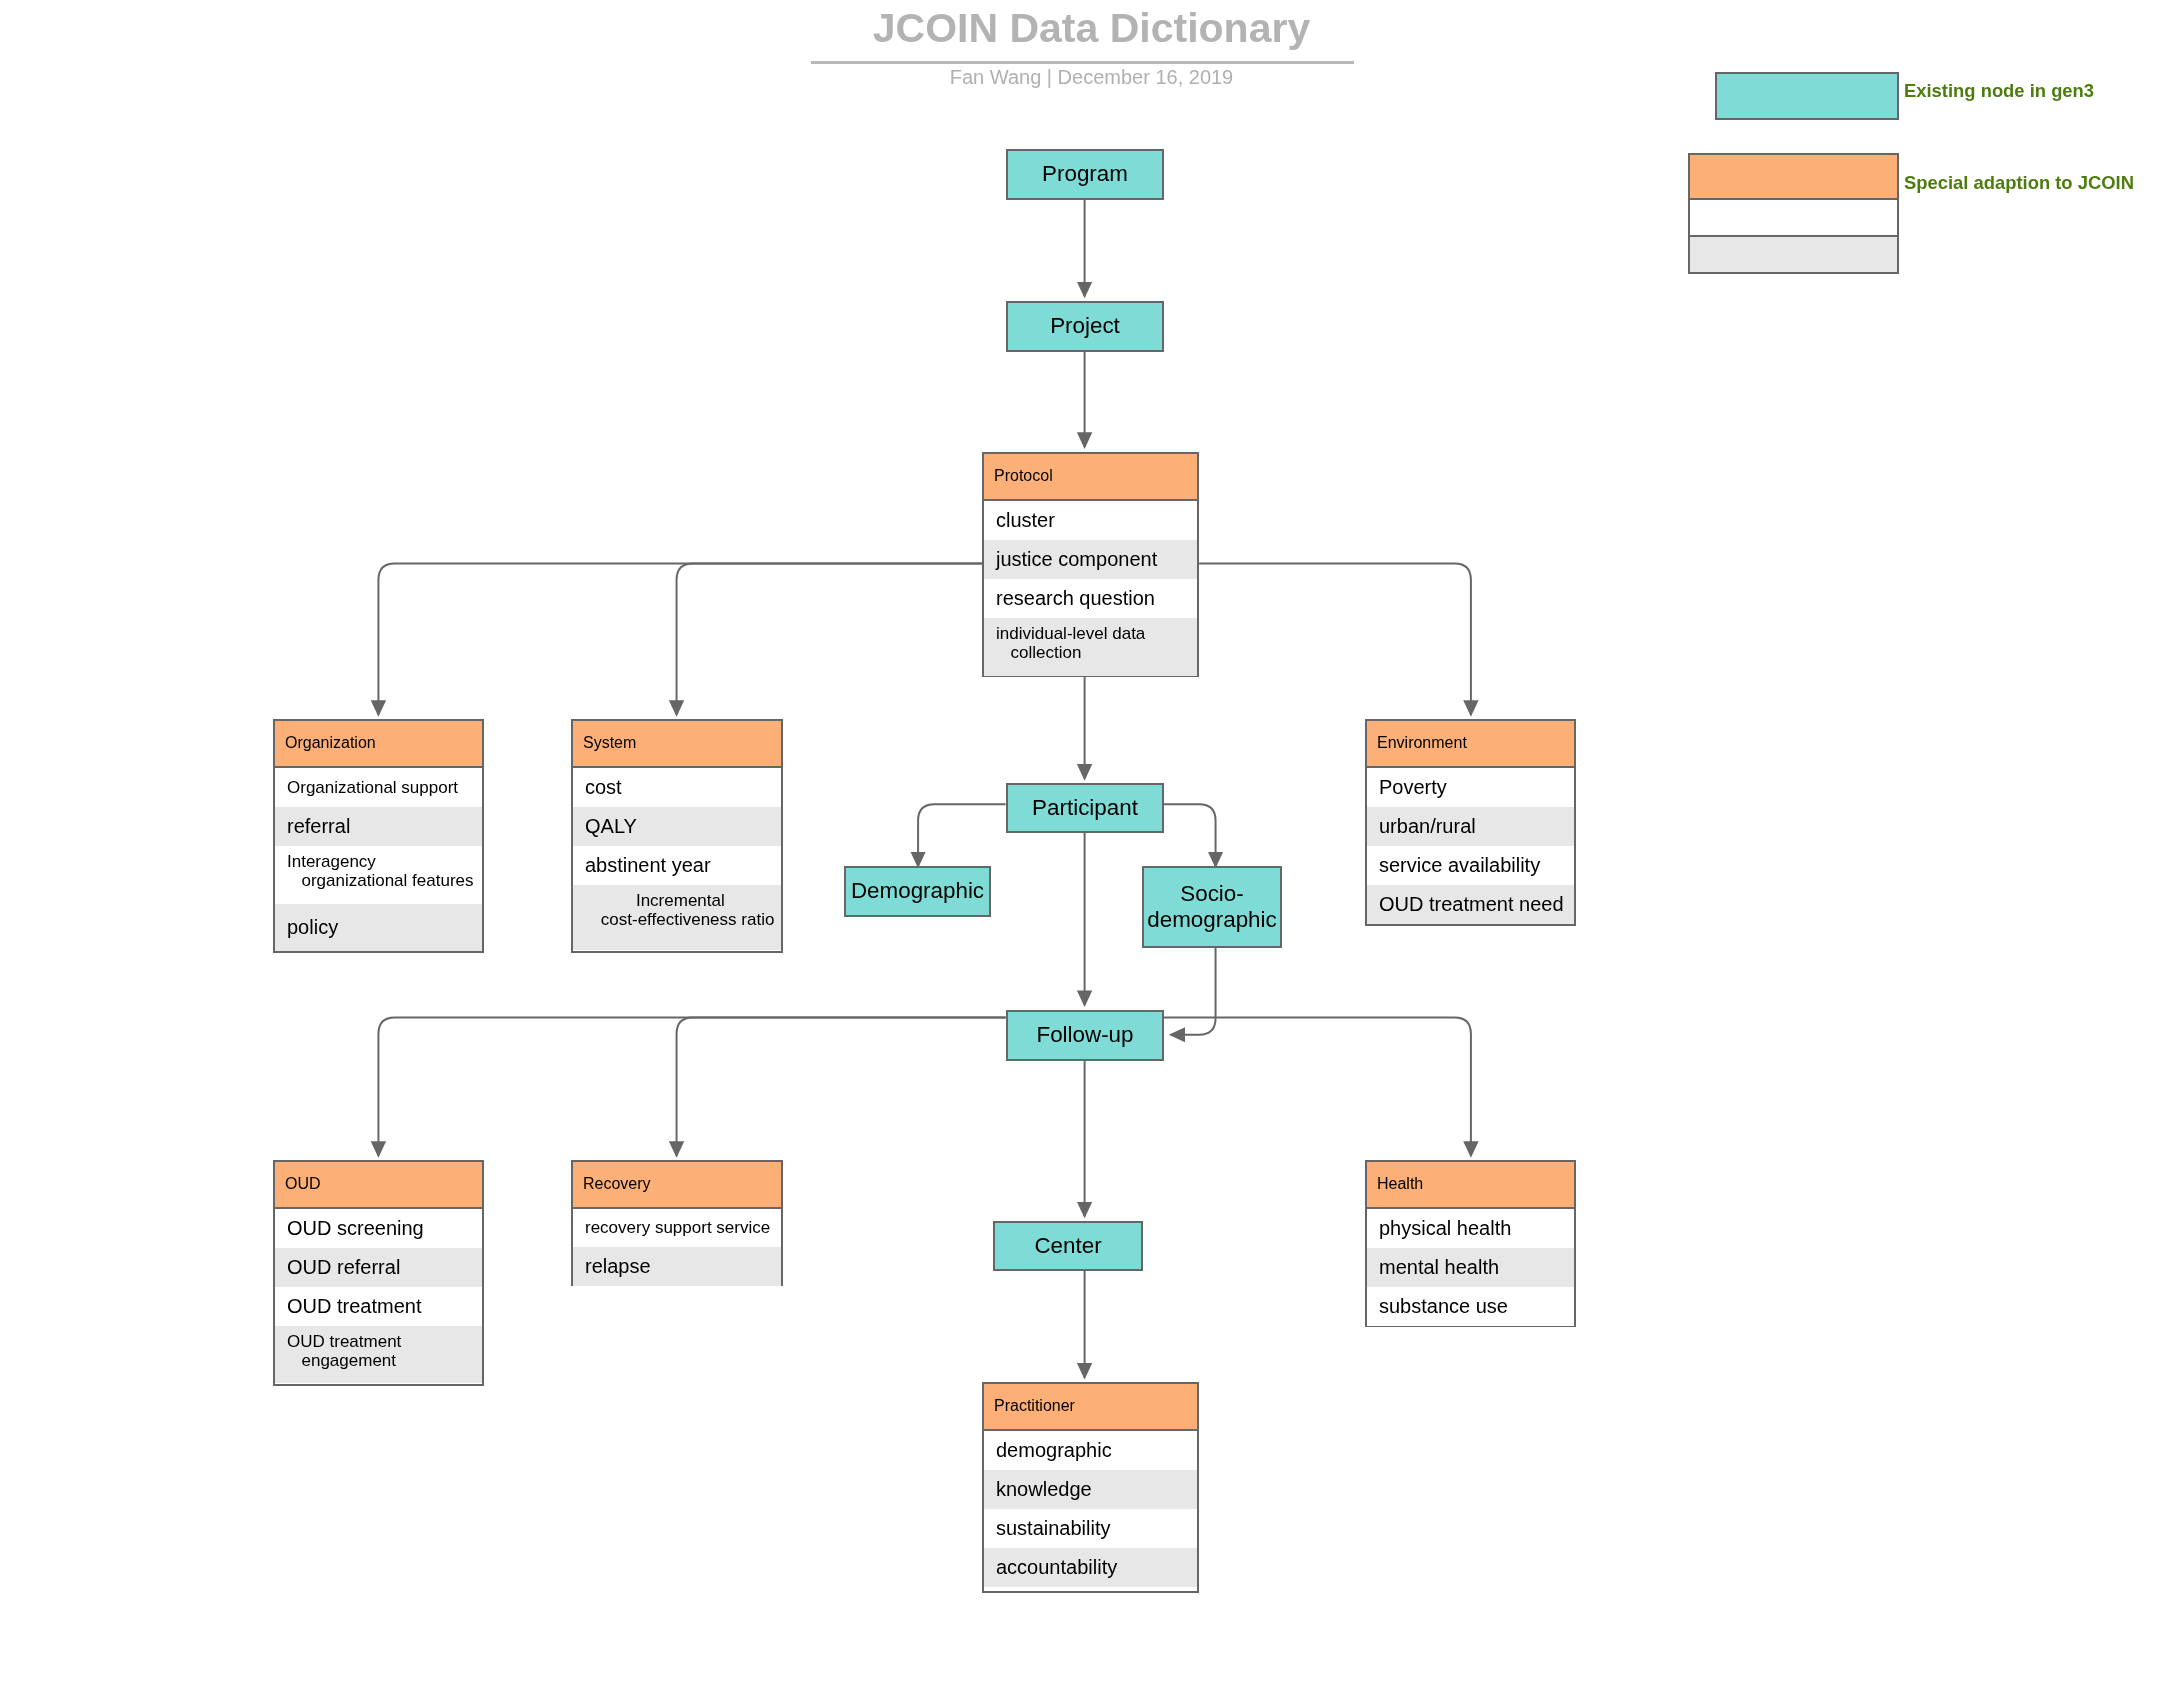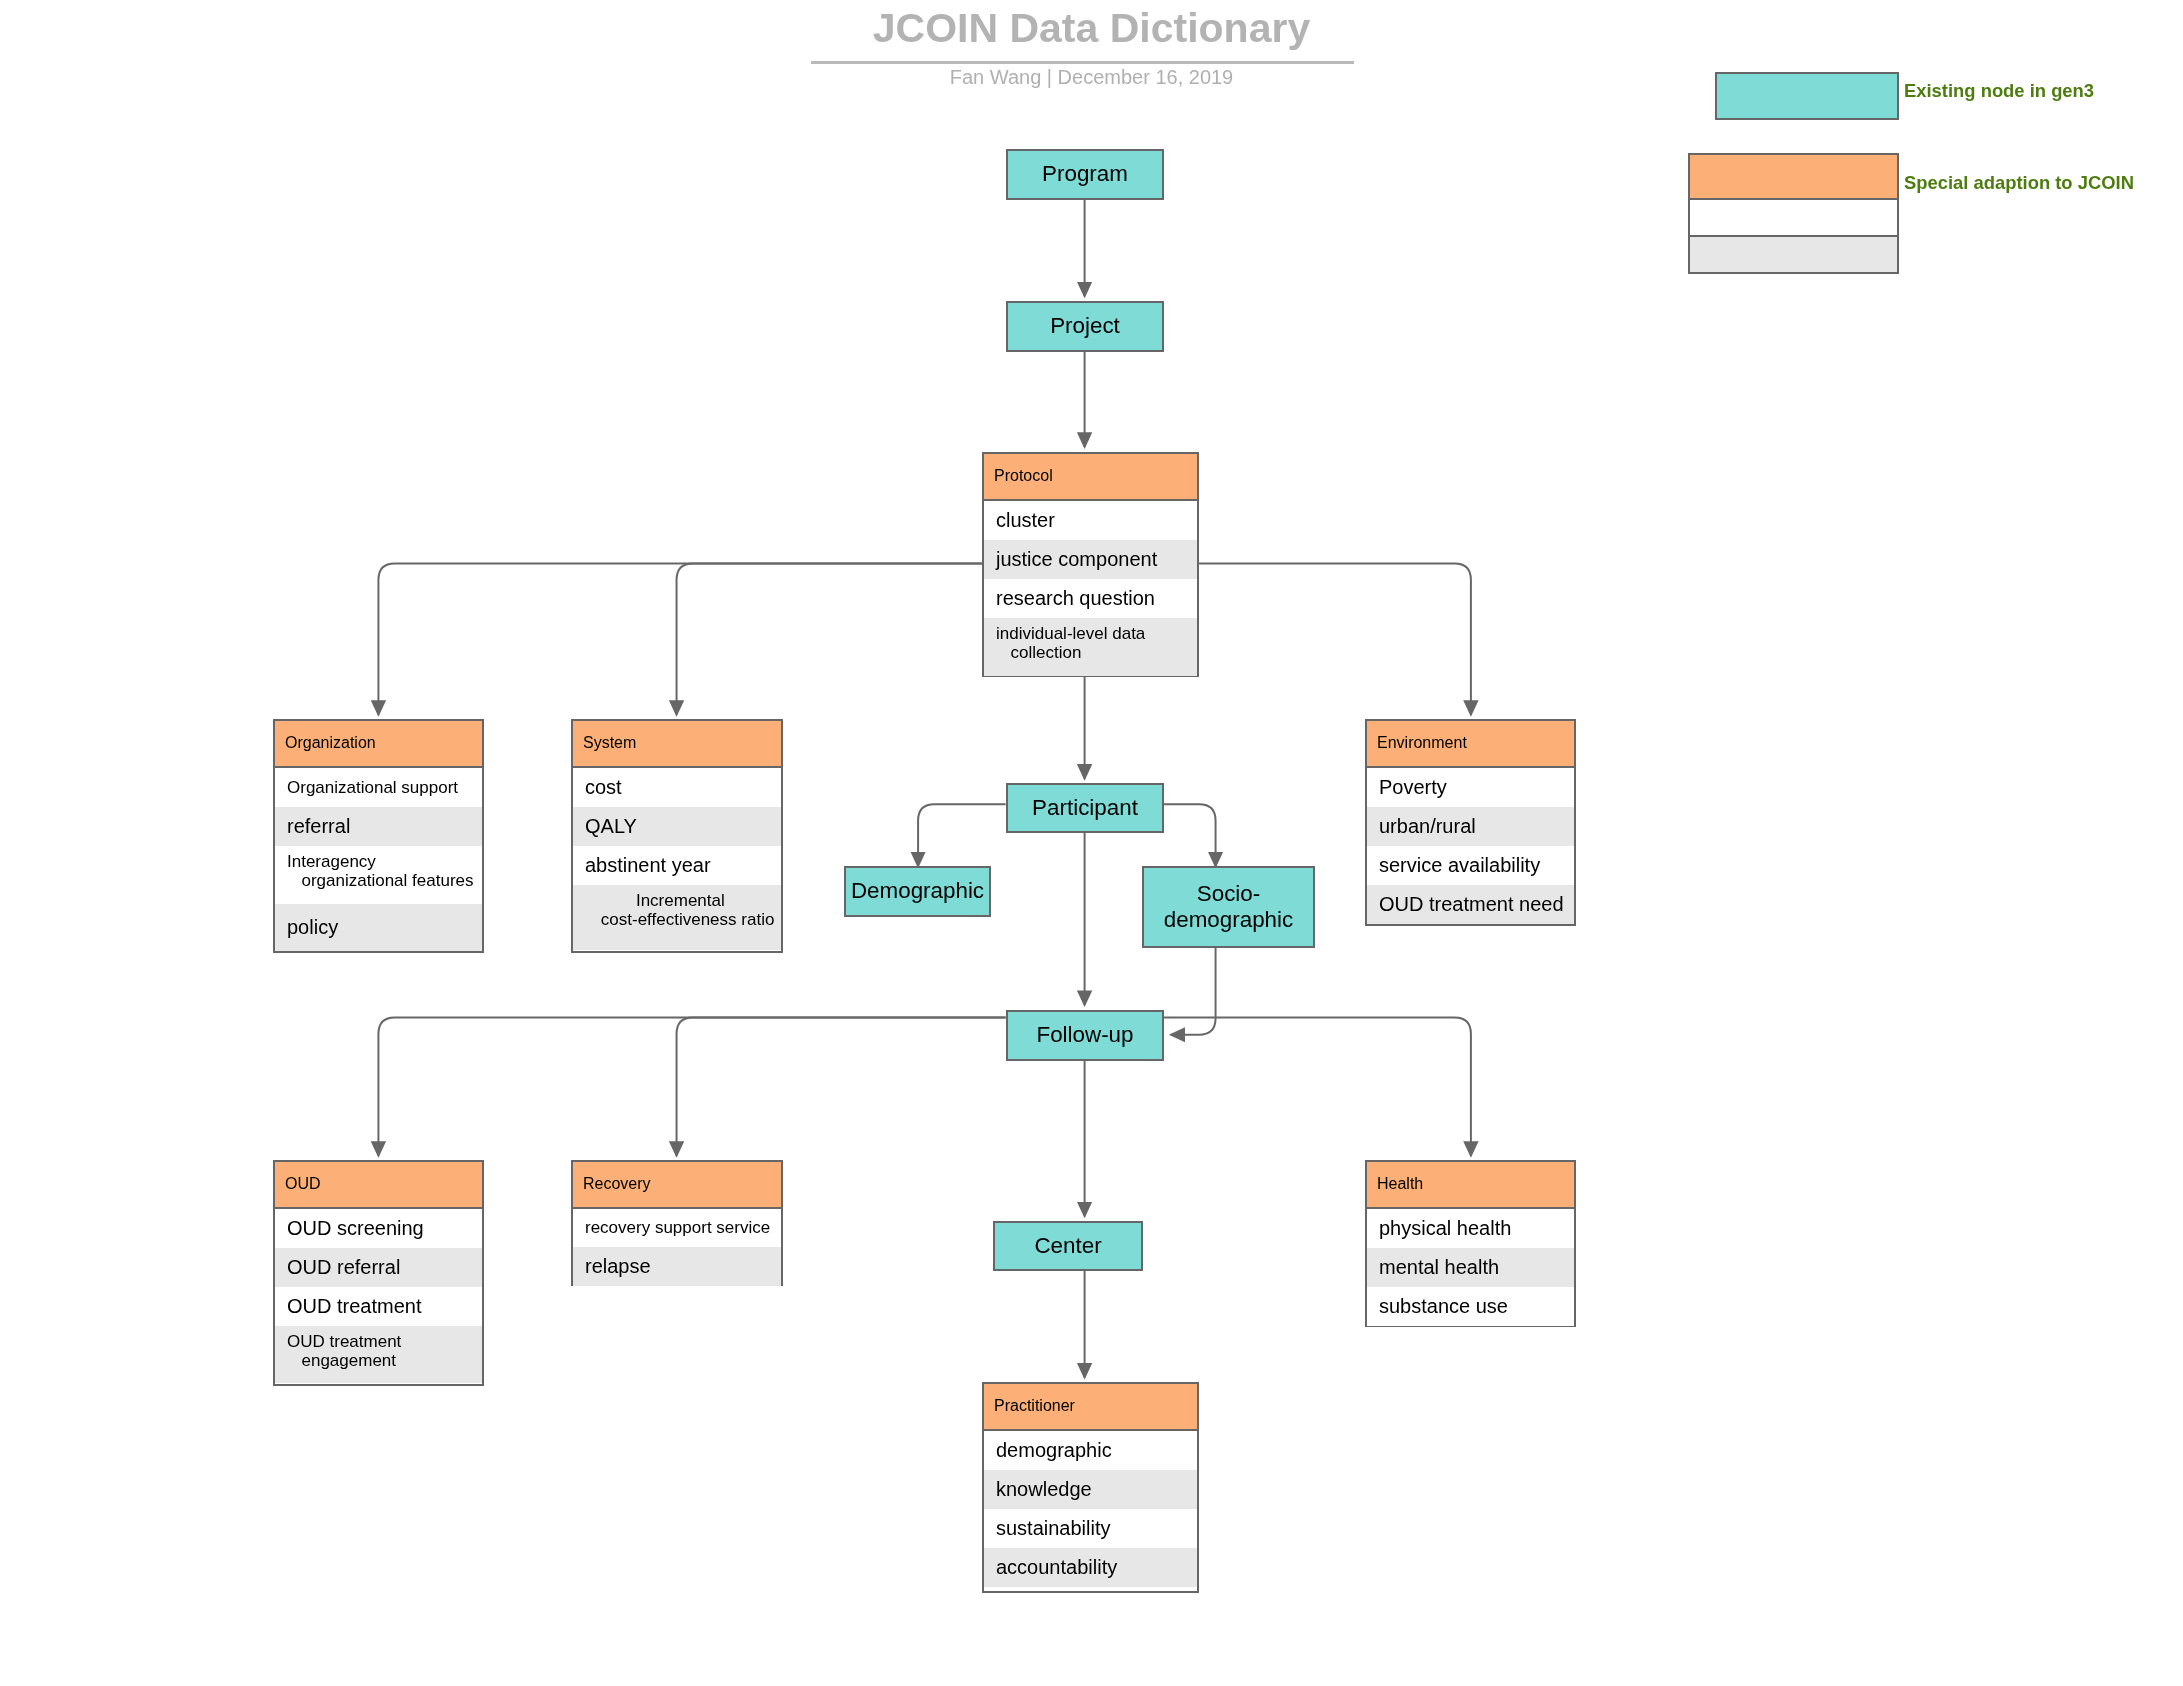--- a/index.html
+++ b/index.html
@@ -199,21 +199,21 @@
   </div>
 
   <div class="simple" style="left:1006px;top:783px;width:158px;height:50px;">
     <span>Participant</span>
   </div>
 
   <div class="simple" style="left:844px;top:866px;width:147px;height:51px;">
     <span>Demographic</span>
   </div>
 
-  <div class="simple" style="left:1142px;top:866px;width:173px;height:82px;flex-direction:column;">
+  <div class="simple" style="left:1142px;top:866px;width:140px;height:82px;flex-direction:column;">
     <span>Socio-</span>
     <span>demographic</span>
   </div>
 
   <div class="simple" style="left:1006px;top:1010px;width:158px;height:51px;">
     <span>Follow-up</span>
   </div>
 
   <div class="node" style="left:273px;top:1160px;width:211px;height:226px;">
     <div class="hdr orange" style="height:47px;">

